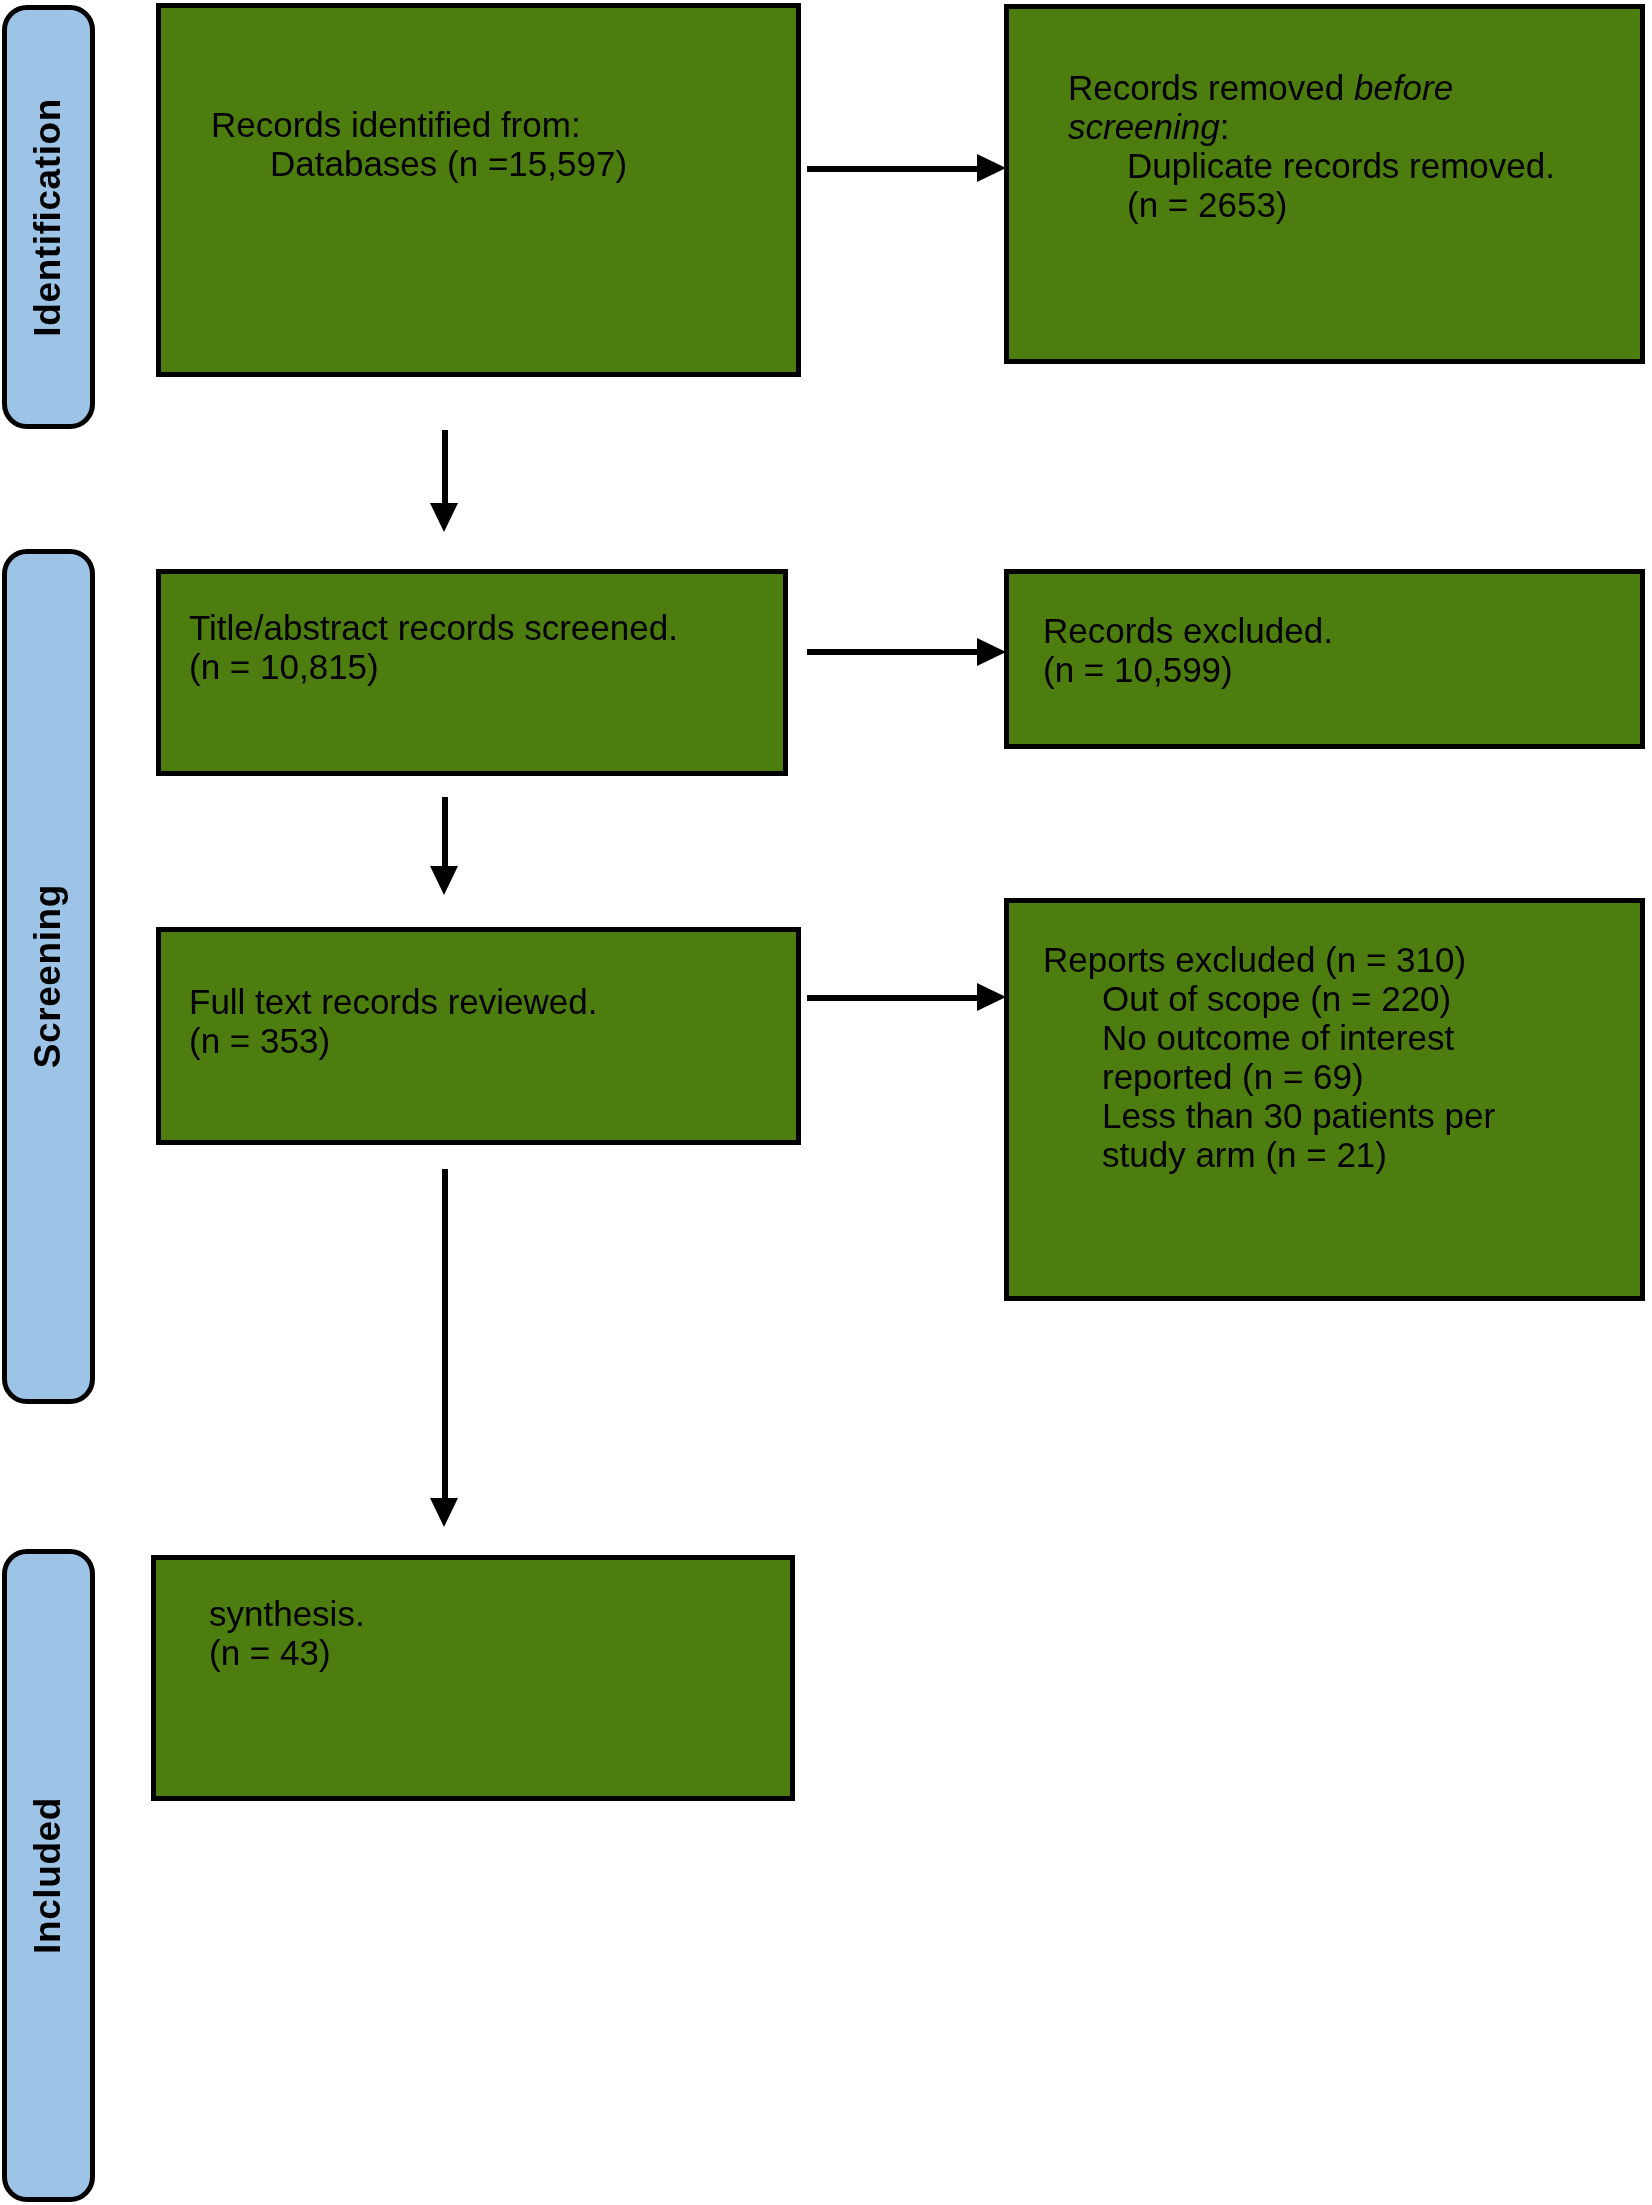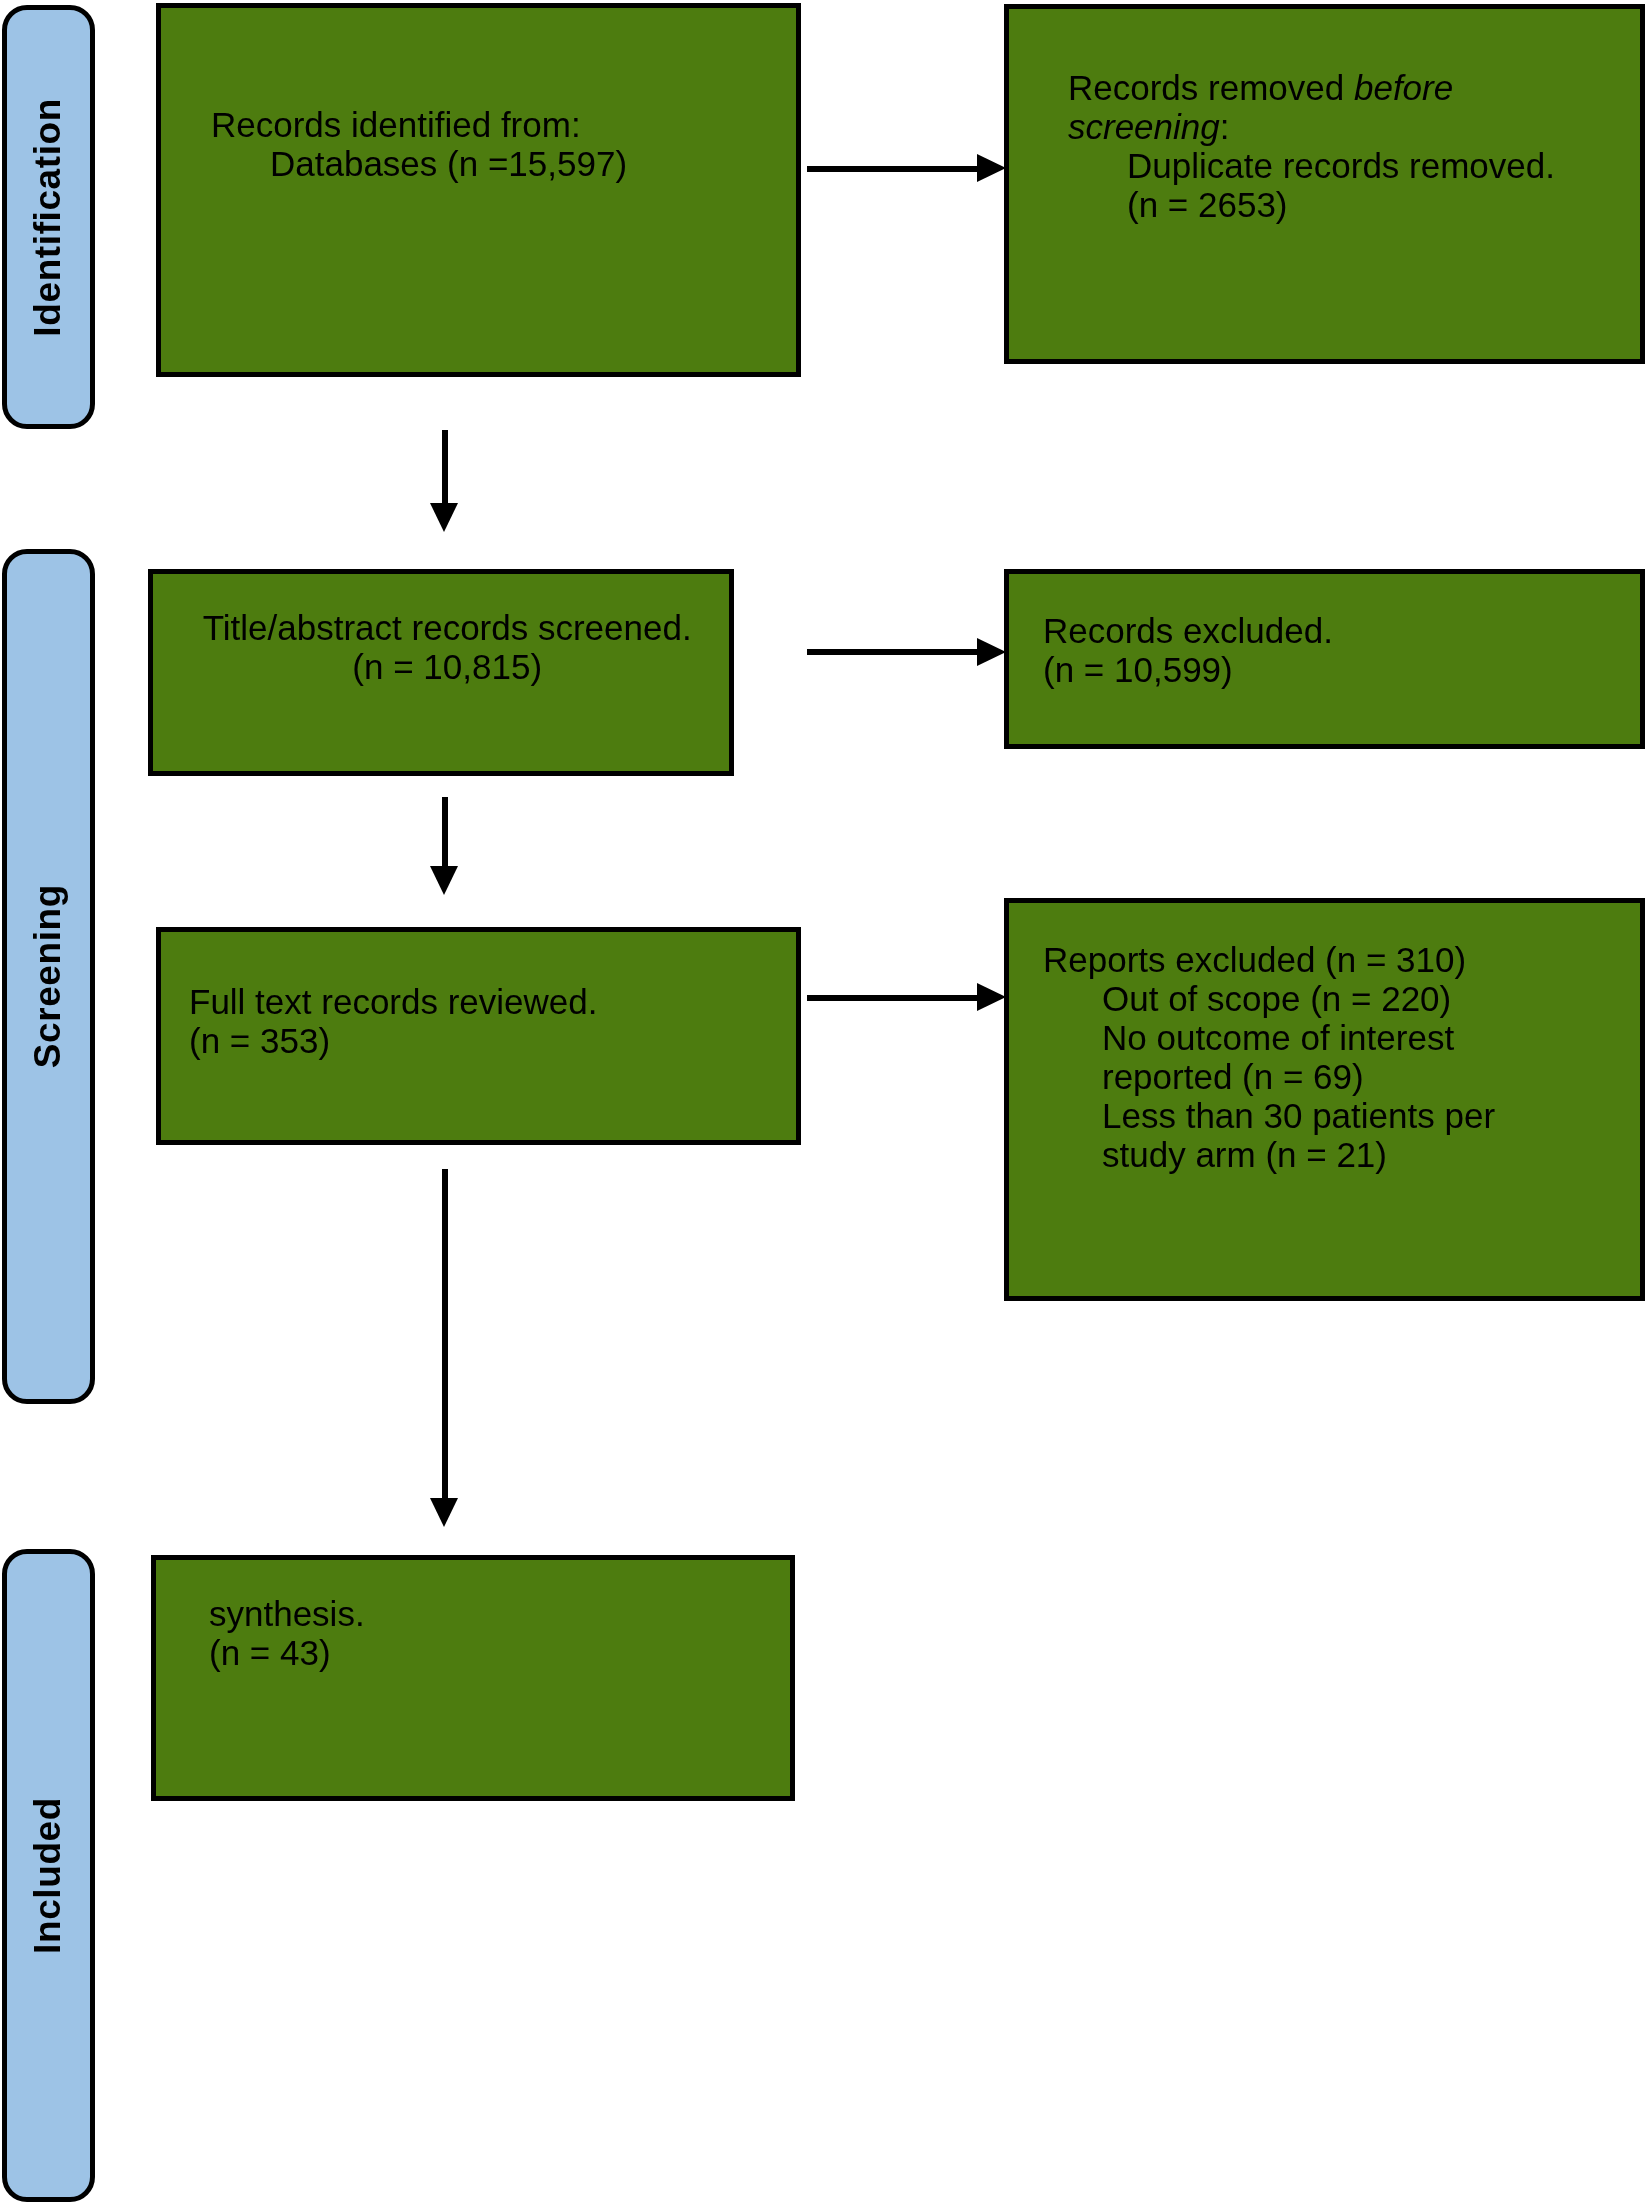--- a/index.html
+++ b/index.html
@@ -27,21 +27,21 @@
   .box{
     position:absolute;background:#4d7c0f;border:5.6px solid #000;box-sizing:border-box;
     font-size:35px;line-height:39px;
   }
   .line{white-space:nowrap;}
   .ind{padding-left:59px;}
   .it{font-style:italic;}
 
   #box-identified{left:156px;top:3.1px;width:645px;height:374px;padding:97px 15.6px 0 50px;}
   #box-removed{left:1004px;top:4.4px;width:641px;height:360px;padding:59px 15.6px 0 59px;}
-  #box-screened{left:148px;top:569px;width:586px;height:207px;padding:34px 15.6px 0 28px;text-align:center;}
+  #box-screened{left:156px;top:569px;width:632px;height:207px;padding:34px 15.6px 0 28px;}
   #box-records-excluded{left:1004px;top:569px;width:641px;height:180px;padding:37px 15.6px 0 34px;}
   #box-fulltext{left:156px;top:927px;width:645px;height:218px;padding:50px 15.6px 0 28px;}
   #box-reports-excluded{left:1004px;top:898px;width:641px;height:403px;padding:37px 15.6px 0 34px;}
   #box-included{left:151px;top:1555px;width:644px;height:246px;padding:34px 15.6px 0 53px;}
 
   
   .hshaft{position:absolute;height:5.6px;background:#000;}
   .vshaft{position:absolute;width:5.6px;background:#000;}
   .head-right{position:absolute;width:0;height:0;
     border-top:14.3px solid transparent;border-bottom:14.3px solid transparent;

